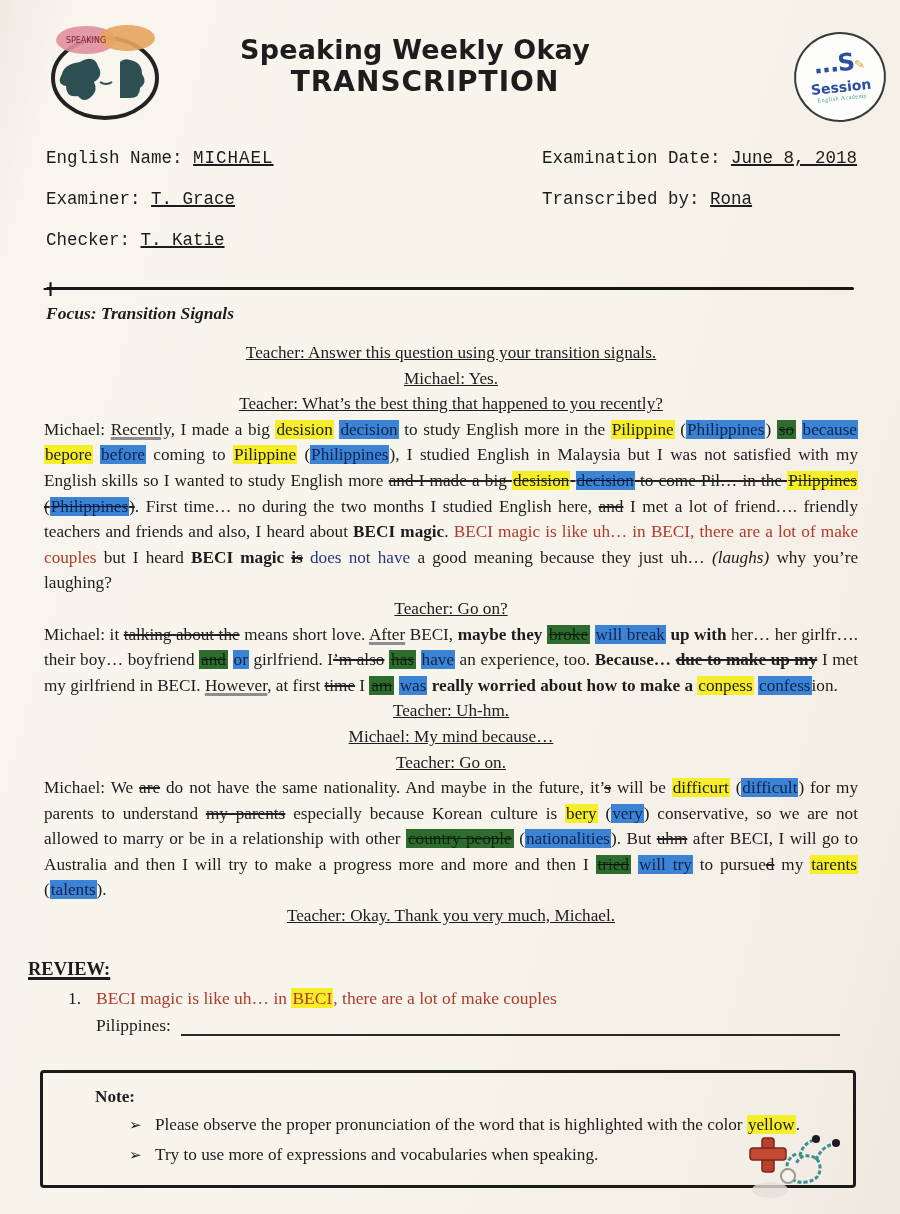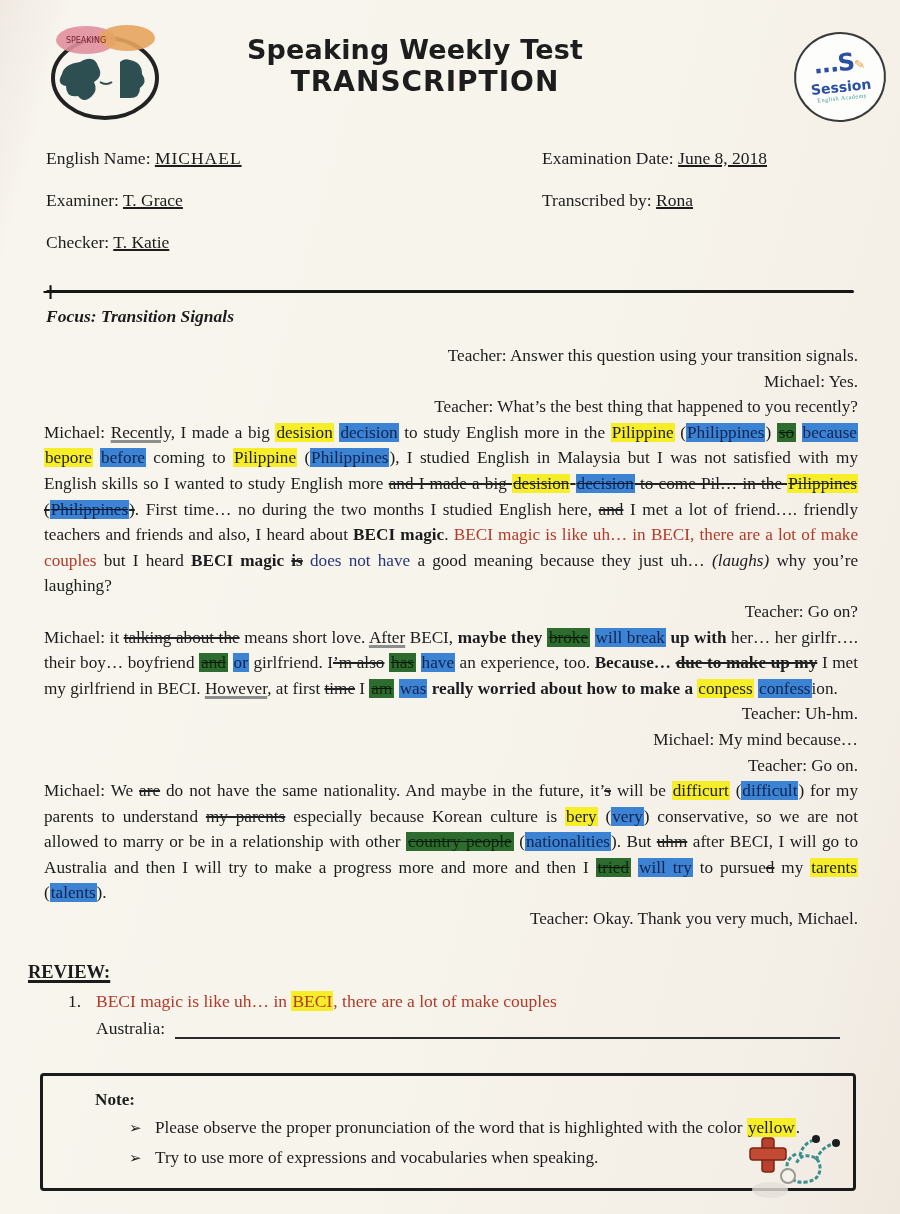--- a/index.html
+++ b/index.html
@@ -21,35 +21,35 @@
     border:2px solid #3a3a3a; border-radius:50%; background:#fdfdfb;
     display:flex; flex-direction:column; align-items:center; justify-content:center;
     transform:rotate(-6deg); }
   .logo-right .mark { font-family:"DejaVu Sans", sans-serif; font-weight:bold;
     color:#2a4fa3; font-size:24px; line-height:20px; letter-spacing:-1px; }
   .logo-right .mark .pencil { font-size:13px; color:#e8a23c; }
   .logo-right .brand { font-family:"DejaVu Sans", sans-serif; font-weight:bold;
     color:#2a4fa3; font-size:14px; margin-top:2px; }
   .logo-right .sub { font-size:6px; color:#3a9b8f; letter-spacing:.5px; }
   
-  .form { display:flex; padding:18px 46px 0 46px; font-size:17.5px; }
+  .form { display:flex; padding:18px 46px 0 46px; font-size:17.5px;font-family:Liberation Mono, monospace; }
   .form-col-left { flex:1; }
   .form-col-right { width:312px; }
   .form-row { margin-bottom:21px; white-space:nowrap; }
   .fval { text-decoration:underline; text-decoration-thickness:1.5px; padding-right:6px; }
   
   .divider { position:relative; margin:6px 44px 0 44px; height:22px; }
   .divider .line { position:absolute; left:2px; right:2px; top:10px; height:3px; background:#161616; border-radius:2px; }
   .divider .plus { position:absolute; left:-2px; top:-5px; font-size:30px; font-weight:bold; color:#111; }
   
   .focus { padding:4px 46px 0 46px; font-size:17.5px; font-weight:bold; font-style:italic; }
   
   .transcript { padding:16px 42px 0 44px; font-size:17.2px; line-height:25.6px; }
   .para { text-align:justify; }
-  .para.short { text-align:right; }
+  .para.short { text-align:center;text-decoration:underline; }
   .seg {}
   .u   { text-decoration:underline; text-decoration-color:#8d8d8d; text-decoration-thickness:2.5px; }
   .st  { text-decoration:line-through; text-decoration-color:#222; text-decoration-thickness:1.6px; }
   .b   { font-weight:bold; }
   .i   { font-style:italic; }
   .r   { color:#b23a28; }
   .nb  { color:#27367c; font-weight:normal; }
   .hy  { background:#f7ee2a; padding:0 1px; box-decoration-break:clone; }
   .hb  { background:#3c83d4; color:#0d2450; padding:0 1px; box-decoration-break:clone; }
   .hg  { background:#2e6b2e; color:#0c260c; text-decoration:line-through;
@@ -84,21 +84,21 @@
       <ellipse cx="63" cy="60" rx="52" ry="40" fill="none" stroke="#222" stroke-width="4"></ellipse>
       <ellipse cx="44" cy="22" rx="30" ry="14" fill="#e08f9d" opacity="0.9"></ellipse>
       <ellipse cx="85" cy="20" rx="28" ry="13" fill="#e5a55e" opacity="0.9"></ellipse>
       <text x="44" y="25" font-size="8" text-anchor="middle" fill="#7c2430" font-family="DejaVu Sans">SPEAKING</text>
       <path d="M38 44 q14 -8 18 4 q6 10 -4 16 q4 8 -2 14 q-8 8 -14 0 q-12 2 -12 -10 q-10 -2 -4 -12 q2 -10 18 -12 z" fill="#2e4f52"></path>
       <path d="M88 42 q12 2 12 14 q6 8 -2 14 q0 10 -10 10 l-10 0 l0 -36 q4 -4 10 -2 z" fill="#2e4f52"></path>
       <path d="M58 64 q6 4 12 0" stroke="#2e4f52" stroke-width="2" fill="none"></path>
     </svg>
 
     <div class="title-wrap">
-      <div class="title-line1">Speaking Weekly Test</div>
+      <div class="title-line1">Speaking Weekly Okay</div>
       <div class="title-line2">TRANSCRIPTION</div>
     </div>
 
     <div class="logo-right">
       <div class="mark"><span>...S</span><span class="pencil">✎</span></div>
       <div class="brand">Session</div>
       <div class="sub">English Academy</div>
     </div>
   </div>
 
@@ -140,21 +140,21 @@
     <div class="para short"><span class="seg">Teacher: Okay. Thank you very much, Michael.</span></div>
   </div>
 
   <div class="review">
     <div class="review-title">REVIEW:</div>
     <div class="review-item">
       <span class="review-num">1.</span>
       <span><span class="seg r">BECI magic is like uh… in </span><span class="seg r hy">BECI</span><span class="seg r">, there are a lot of make couples</span></span>
     </div>
     <div class="correction-row">
-      <span class="correction-label">Australia:</span>
+      <span class="correction-label">Pilippines:</span>
       <span class="correction-line"></span>
     </div>
   </div>
 
   <div class="note-box">
     <div class="note-title">Note:</div>
     <div class="note-bullet">
       <span class="note-arrow">➢</span>
       <span><span class="seg">Please observe the proper pronunciation of the word that is highlighted with the color </span><span class="seg hy">yellow</span><span class="seg">.</span></span>
     </div>

